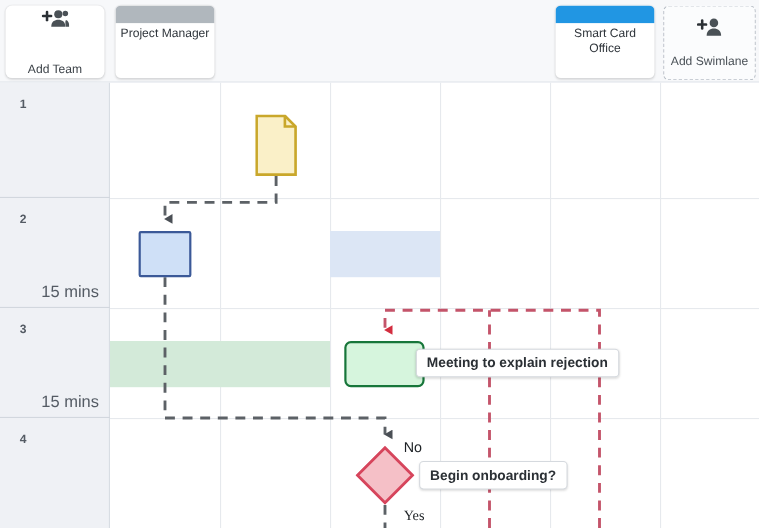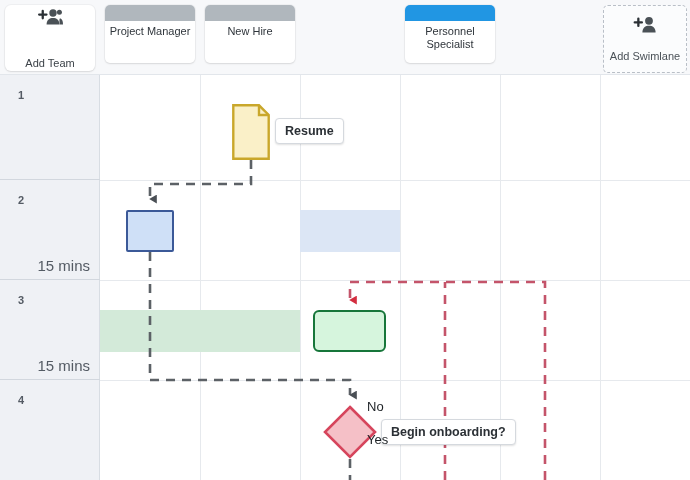--- a/index.html
+++ b/index.html
@@ -17,21 +17,21 @@
   .gutter-row{position:absolute;left:0;width:100px;box-sizing:border-box;border-bottom:1px solid #d2d7de;}
   .row-num{position:absolute;left:18px;top:14px;font-size:11px;color:#545b64;font-weight:600;}
   .row-dur{position:absolute;right:10px;bottom:5px;font-size:15px;color:#545b64;}
 
   
   .header{position:absolute;left:0;top:0;width:690px;height:75px;background:#f7f8fa;border-bottom:1px solid #e2e6eb;box-sizing:border-box;}
   .addteam{position:absolute;left:5px;top:5px;width:90px;height:66px;background:#fff;border-radius:6px;
      box-shadow:0 1px 2px rgba(0,0,0,.10),0 0 0 1px rgba(0,0,0,.03);
      display:flex;flex-direction:column;align-items:center;justify-content:center;gap:3px;cursor:pointer;}
   .addteam .lbl{font-size:11px;color:#3c4248;margin-top:28px;}
-  .lane{position:absolute;top:5px;width:90px;height:58px;background:#fff;border-radius:5px;
+  .lane{position:absolute;top:5px;width:90px;height:66px;background:#fff;border-radius:5px;
      box-shadow:0 1px 2px rgba(0,0,0,.10),0 0 0 1px rgba(0,0,0,.03);overflow:hidden;}
   .lane .bar{height:16px;width:100%;}
   .lane .nm{position:absolute;left:0;right:0;top:20px;text-align:center;font-size:11px;line-height:13px;color:#2f353b;padding:0 4px;}
   .addswim{position:absolute;left:603px;top:5px;width:82px;height:66px;border:1px dashed #b9bfc7;border-radius:5px;
      background:#fbfcfd;display:flex;flex-direction:column;align-items:center;justify-content:center;gap:16px;cursor:pointer;}
   .addswim .lbl{font-size:11px;color:#4a5157;}
 
   
   .vline{position:absolute;top:75px;width:1px;height:405px;background:#e6e9ed;}
   .hline{position:absolute;left:100px;width:590px;height:1px;background:#e6e9ed;}
@@ -56,21 +56,21 @@
      box-shadow:0 1px 2px rgba(0,0,0,.12);
      font-size:12.5px;font-weight:700;color:#2b3035;
      padding:5px 9px;white-space:nowrap;line-height:14px;}
   .chip-resume{left:275px;top:118px;}
   .chip-send{left:179px;top:217px;}
   .chip-meet{left:378px;top:317px;}
   .chip-begin{left:381px;top:419px;}
 
   .branch{position:absolute;font-size:13px;color:#1d2125;}
   .branch-no{left:367px;top:399px;}
-  .branch-yes{left:367px;top:432px;}
+  .branch-yes{left:367px;top:461px;font-family:Liberation Serif, serif;}
 </style>
 </head>
 <body>
 
 <div id="canvas">
 
   <div class="vline" style="left:200px"></div>
   <div class="vline" style="left:300px"></div>
   <div class="vline" style="left:400px"></div>
   <div class="vline" style="left:500px"></div>
@@ -129,25 +129,25 @@
       <span class="row-dur"></span>
     </div>
   </div>
 
   <div class="node node-doc">
     <svg width="38" height="56" viewBox="0 0 38 56">
       <path d="M1.3,1.3 L27,1.3 L36.7,11 L36.7,54.7 L1.3,54.7 Z" fill="#faf0c8" stroke="#c9a72b" stroke-width="2.4"></path>
       <path d="M27,1.3 L27,11 L36.7,11" fill="none" stroke="#c9a72b" stroke-width="2.4"></path>
     </svg>
   </div>
-  <div class="chip chip-resume">Resume</div>
 
   <div class="node node-proc"></div>
 
   <div class="node node-green"></div>
+  <div class="chip chip-meet">Meeting to explain rejection</div>
 
   <div class="node node-diam">
     <svg width="54" height="54" viewBox="0 0 54 54">
       <path d="M27,2 L52,27 L27,52 L2,27 Z" fill="#f5c0c7" stroke="#d6455c" stroke-width="2.6"></path>
     </svg>
   </div>
   <div class="chip chip-begin">Begin onboarding?</div>
   <div class="branch branch-no">No</div>
   <div class="branch branch-yes">Yes</div>
 
@@ -162,27 +162,23 @@
         <rect x="1" y="5.4" width="9.6" height="2.3" rx="1.1" fill="#2b3035"></rect>
         <rect x="4.6" y="1.8" width="2.3" height="9.6" rx="1.1" fill="#2b3035"></rect>
       </svg>
       <span class="lbl">Add Team</span>
     </div>
 
     <div class="lane" style="left:105px">
       <div class="bar" style="background:#b0b7bd"></div>
       <div class="nm">Project Manager</div>
     </div>
-    <div class="lane" style="left:205px">
-      <div class="bar" style="background:#b0b7bd"></div>
-      <div class="nm">New Hire</div>
-    </div>
-    <div class="lane" style="left:405px">
+    <div class="lane" style="left:505px">
       <div class="bar" style="background:#2196e3"></div>
-      <div class="nm">Personnel Specialist</div>
+      <div class="nm">Smart Card Office</div>
     </div>
 
     <div class="addswim">
       <svg width="24" height="18" viewBox="0 0 24 18">
         <circle cx="16" cy="4.8" r="3.9" fill="#4a5156"></circle>
         <path d="M9.4,16.6 C9.4,11.7 12.5,9.8 16,9.8 C19.5,9.8 22.6,11.7 22.6,16.6 Z" fill="#4a5156"></path>
         <rect x="0.6" y="5.2" width="9.4" height="2.3" rx="1.1" fill="#2b3035"></rect>
         <rect x="4.2" y="1.6" width="2.3" height="9.4" rx="1.1" fill="#2b3035"></rect>
       </svg>
       <span class="lbl">Add Swimlane</span>

